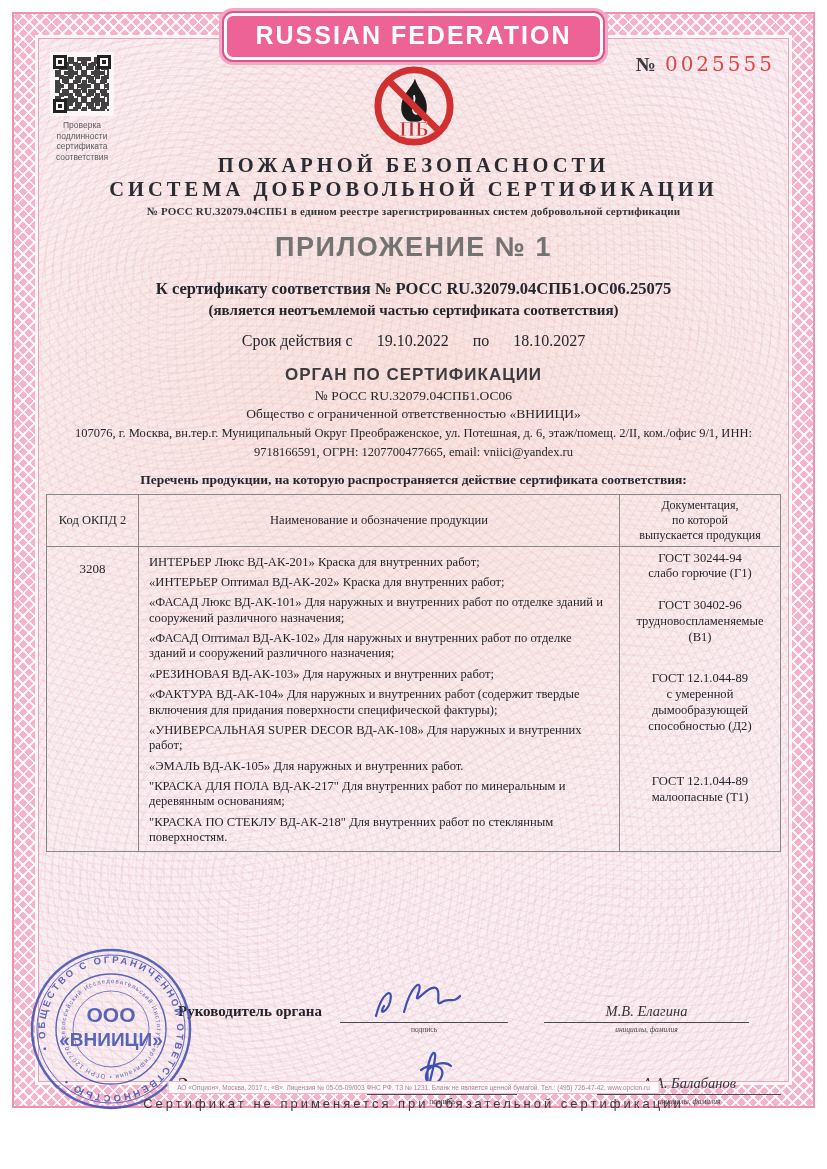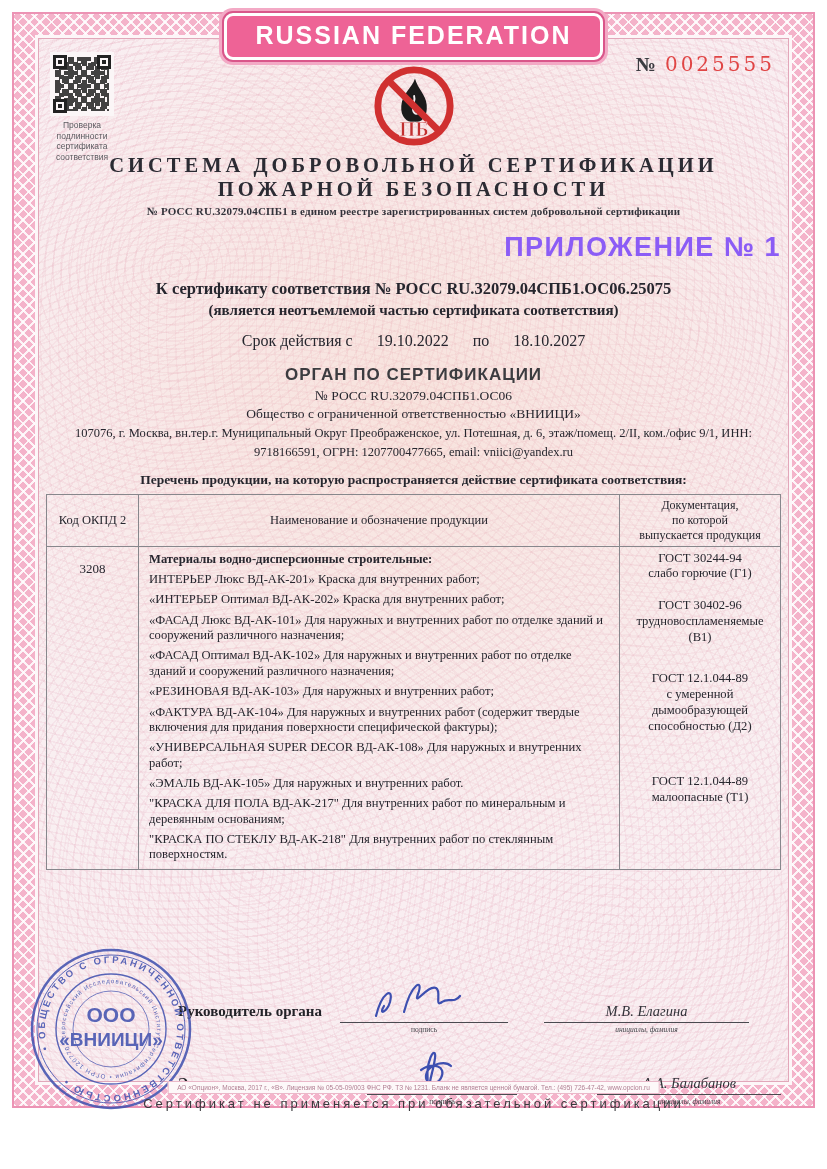--- a/index.html
+++ b/index.html
@@ -45,21 +45,21 @@
   .serial .no{color:#3b3b40;font-weight:bold;margin-right:8px;}
   .serial .digits{color:#e04545;letter-spacing:3px;font-family:"DejaVu Serif",serif;}
   
   .pb-wrap{position:absolute;left:0;right:0;top:62px;text-align:center;}
   .pb-wrap svg{display:inline-block;}
   
   .content{position:absolute;left:46px;right:46px;top:153px;text-align:center;}
   .sys-line{font-weight:bold;font-size:20.5px;letter-spacing:4px;color:#2b2b33;line-height:1.18;}
   .registry{margin-top:4px;font-weight:bold;font-size:11px;letter-spacing:.2px;color:#33333b;}
   .appendix-title{margin-top:15px;font-family:"Liberation Sans",sans-serif;font-weight:bold;
-    font-size:27px;letter-spacing:1.5px;color:#8b5cf6;text-align:right;}
+    font-size:27px;letter-spacing:1.5px;color:#737373;}
   .cert-line{margin-top:16px;font-weight:bold;font-size:16.5px;text-align:center;}
   .note-line{margin-top:3px;font-weight:bold;font-size:15px;}
   .validity{margin-top:13px;font-weight:normal;font-size:16px;}
   .org-header{margin-top:15px;font-family:"Liberation Sans",sans-serif;font-weight:bold;
     font-size:17px;letter-spacing:1px;color:#3c3c40;}
   .org-number{margin-top:3px;font-size:13.5px;}
   .org-name{margin-top:2px;font-size:13.5px;}
   .org-address{margin-top:2px;font-size:12.5px;line-height:1.45;}
   .products-intro{margin-top:11px;font-weight:bold;font-size:13.5px;}
   
@@ -131,22 +131,22 @@
     <svg width="88" height="88" viewBox="0 0 90 90">
       <circle cx="45" cy="45" r="37" fill="none" stroke="#d03030" stroke-width="7"></circle>
       <path d="M46,17 C43,27 33,32 32,45 C31,56 38,62 45,62 C53,62 59,56 58,44 C57,33 49,28 46,17 Z" fill="#1b1b1b"></path>
       <path d="M45,34 C47,40 43,43 44,49 C45,54 49,54 50,50" fill="none" stroke="#f6eef0" stroke-width="2"></path>
       <line x1="19" y1="19" x2="71" y2="71" stroke="#d03030" stroke-width="7"></line>
       <text x="45" y="76" text-anchor="middle" font-family="Liberation Serif, serif" font-weight="bold" font-size="21" fill="#c23030" stroke="#fdf4f6" stroke-width="0.6">ПБ</text>
     </svg>
   </div>
 
   <div class="content">
+    <div class="sys-line">ПОЖАРНОЙ БЕЗОПАСНОСТИ</div>
     <div class="sys-line">СИСТЕМА ДОБРОВОЛЬНОЙ СЕРТИФИКАЦИИ</div>
-    <div class="sys-line">ПОЖАРНОЙ БЕЗОПАСНОСТИ</div>
     <div class="registry">№ РОСС RU.32079.04СПБ1 в едином реестре зарегистрированных систем добровольной сертификации</div>
 
     <div class="appendix-title">ПРИЛОЖЕНИЕ № 1</div>
     <div class="cert-line">К сертификату соответствия № РОСС RU.32079.04СПБ1.ОС06.25075</div>
     <div class="note-line">(является неотъемлемой частью сертификата соответствия)</div>
     <div class="validity pre">Срок действия с      19.10.2022      по      18.10.2027</div>
 
     <div class="org-header">ОРГАН ПО СЕРТИФИКАЦИИ</div>
     <div class="org-number">№ РОСС RU.32079.04СПБ1.ОС06</div>
     <div class="org-name">Общество с ограниченной ответственностью «ВНИИЦИ»</div>
@@ -158,21 +158,20 @@
       <div class="thead">
         <div class="th">Код ОКПД 2</div>
         <div class="th">Наименование и обозначение продукции</div>
         <div class="th pre-line">Документация,
 по которой
 выпускается продукция</div>
       </div>
       <div class="trow">
         <div class="td code">3208</div>
         <div class="td products">
-          <p class="lead">Материалы водно-дисперсионные строительные:</p>
           <p>ИНТЕРЬЕР Люкс ВД-АК-201» Краска для внутренних работ;</p>
           <p>«ИНТЕРЬЕР Оптимал ВД-АК-202» Краска для внутренних работ;</p>
           <p>«ФАСАД Люкс ВД-АК-101» Для наружных и внутренних работ по отделке зданий и сооружений различного назначения;</p>
           <p>«ФАСАД Оптимал ВД-АК-102» Для наружных и внутренних работ по отделке зданий и сооружений различного назначения;</p>
           <p>«РЕЗИНОВАЯ ВД-АК-103» Для наружных и внутренних работ;</p>
           <p>«ФАКТУРА ВД-АК-104» Для наружных и внутренних работ (содержит твердые включения для придания поверхности специфической фактуры);</p>
           <p>«УНИВЕРСАЛЬНАЯ SUPER DECOR ВД-АК-108» Для наружных и внутренних работ;</p>
           <p>«ЭМАЛЬ ВД-АК-105» Для наружных и внутренних работ.</p>
           <p>"КРАСКА ДЛЯ ПОЛА ВД-АК-217" Для внутренних работ по минеральным и деревянным основаниям;</p>
           <p>"КРАСКА ПО СТЕКЛУ ВД-АК-218" Для внутренних работ по стеклянным поверхностям.</p>

